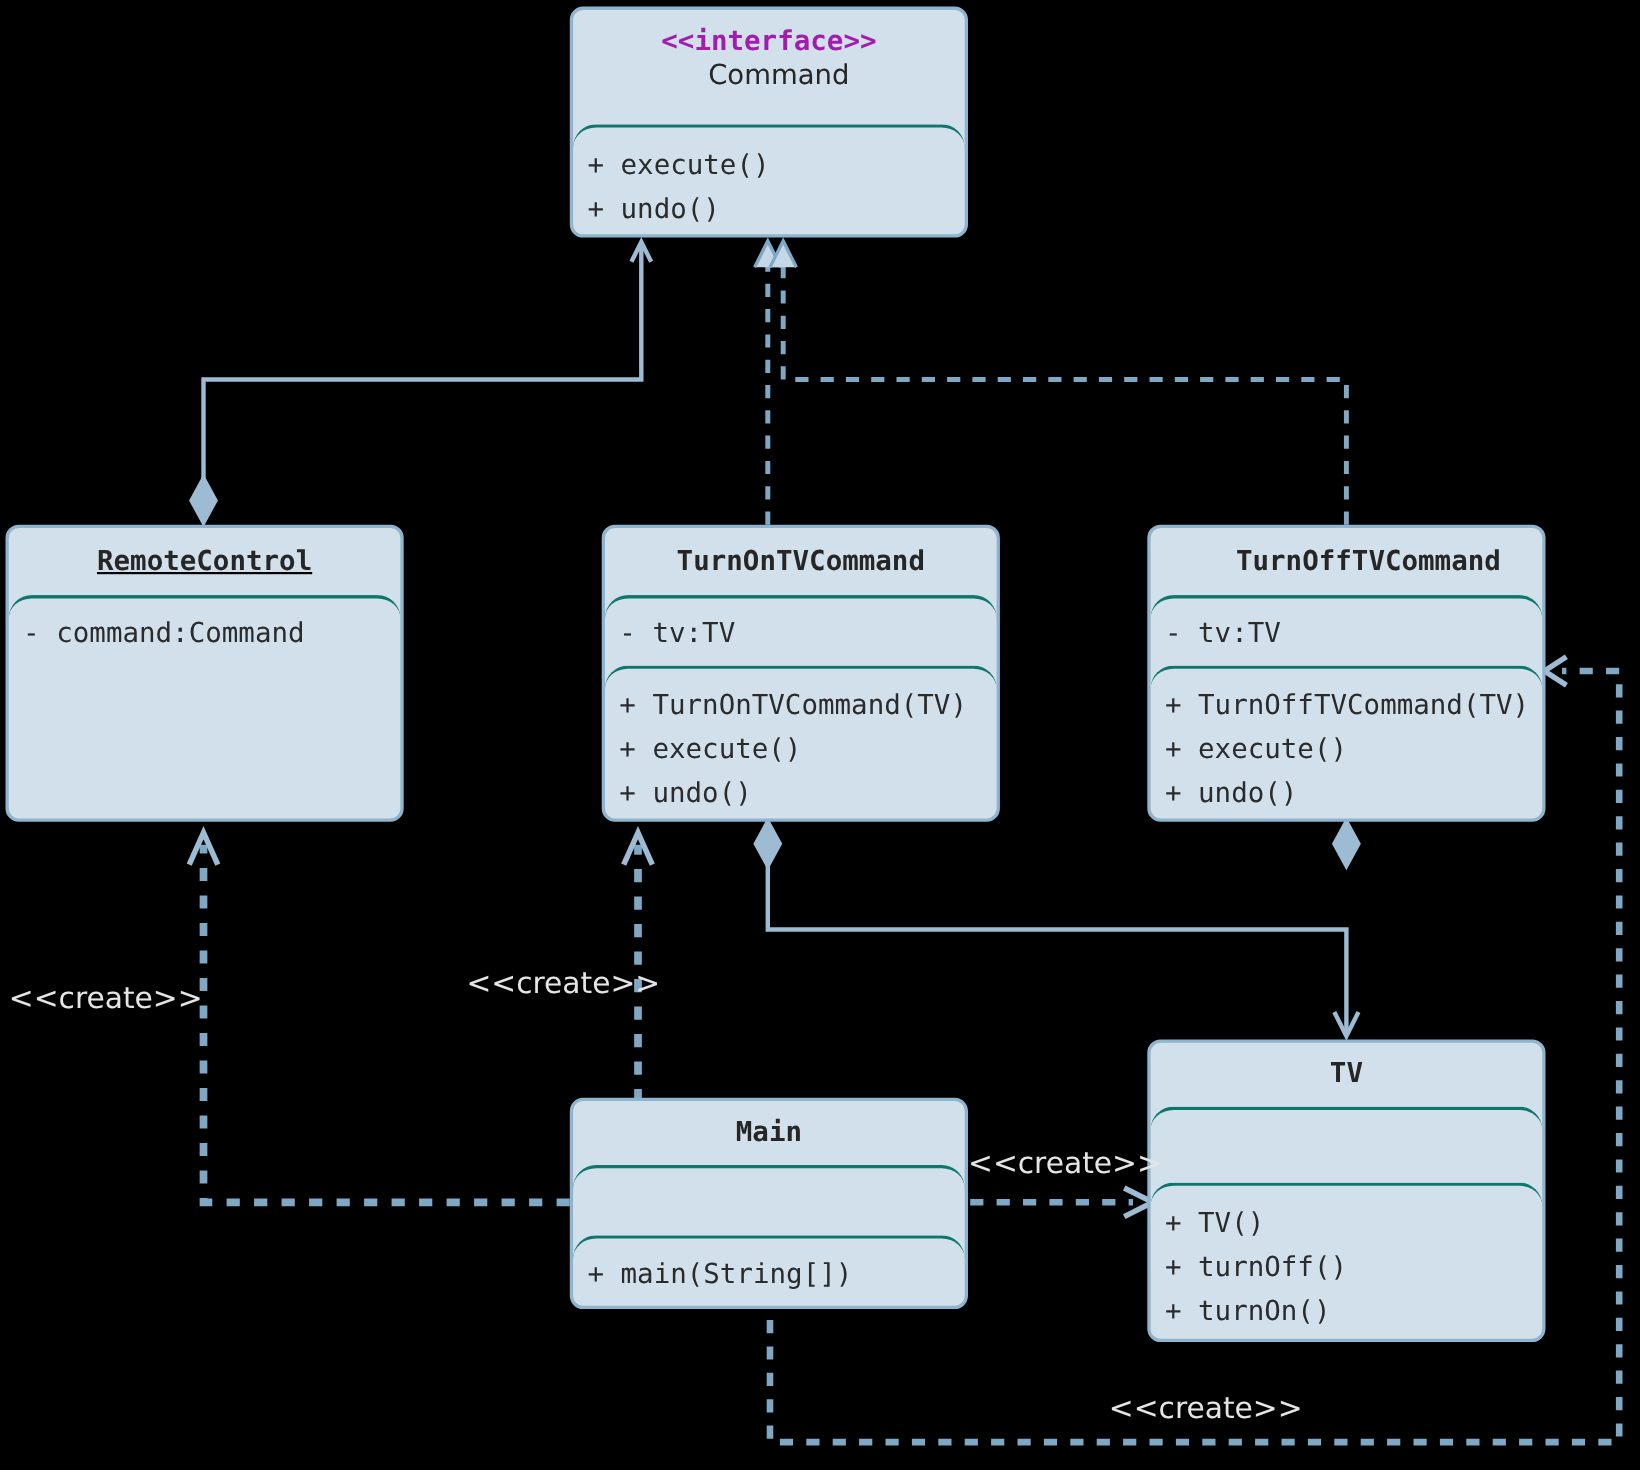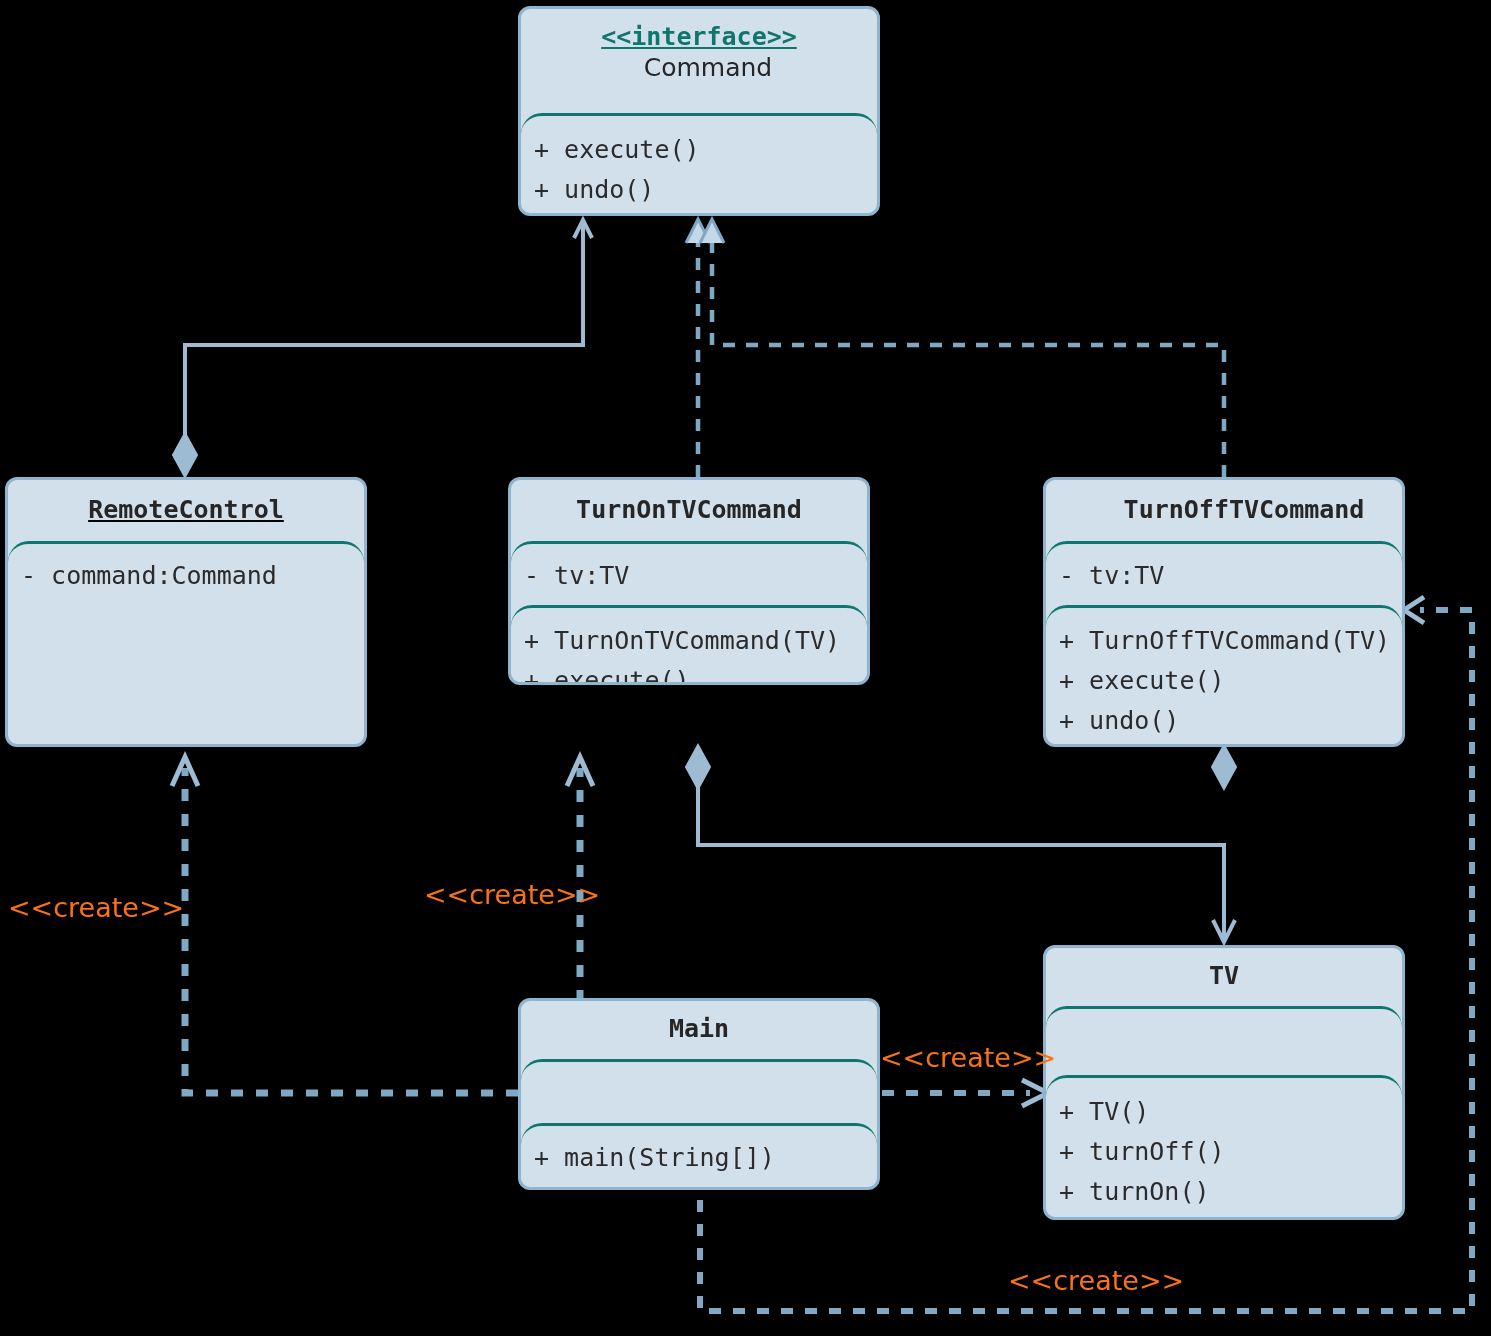--- a/index.html
+++ b/index.html
@@ -43,46 +43,45 @@
     font-weight: bold;
     color: #262626;
     font-size: 25px;
     font-family: "DejaVu Sans Mono", monospace;
     letter-spacing: 0px;
     line-height: 1.25;
   }
   .cls-stereo {
     text-align: center;
     font-weight: bold;
-    color: #0f766e;
+    color: #a21caf;
     font-size: 25px;
     font-family: "DejaVu Sans Mono", monospace;
     line-height: 1.25;
-    text-decoration: underline;
   }
   .cls-sub {
     text-align: center;
     font-weight: normal;
     color: #262626;
     font-size: 25px;
     font-family: "DejaVu Sans", sans-serif;
     line-height: 1.25;
     padding-left: 18px;
   }
   .member {
     color: #2b2b2b;
     font-size: 25px;
     font-family: "DejaVu Sans Mono", monospace;
     white-space: pre;
     line-height: 40px;
     padding-left: 13px;
   }
   .stereo-label {
     position: absolute;
-    color: #f97316;
+    color: #e5e5e5;
     font-size: 27px;
     font-family: "DejaVu Sans", sans-serif;
     white-space: nowrap;
     z-index: 6;
   }
 </style>
 </head>
 <body>
 
 <div id="canvas">
@@ -161,21 +160,21 @@
 
   <div class="uml-class" style="left:5px; top:477px; width:362px; height:270px;">
     <div class="compartment" style="height:61px; padding-top:14px;text-decoration:underline;">
       <div class="cls-name">RemoteControl</div>
     </div>
     <div class="compartment" style="height:64px; padding-top:12px;">
       <div class="member">- command:Command</div>
     </div>
   </div>
 
-  <div class="uml-class" style="left:508px; top:477px; width:362px; height:208px;">
+  <div class="uml-class" style="left:547px; top:477px; width:362px; height:270px;">
     <div class="compartment" style="height:61px; padding-top:14px;">
       <div class="cls-name">TurnOnTVCommand</div>
     </div>
     <div class="compartment" style="height:64px; padding-top:12px;">
       <div class="member">- tv:TV</div>
     </div>
     <div class="compartment" style="height:139px; padding-top:13px;">
       <div class="member">+ TurnOnTVCommand(TV)</div>
       <div class="member">+ execute()</div>
       <div class="member">+ undo()</div>

